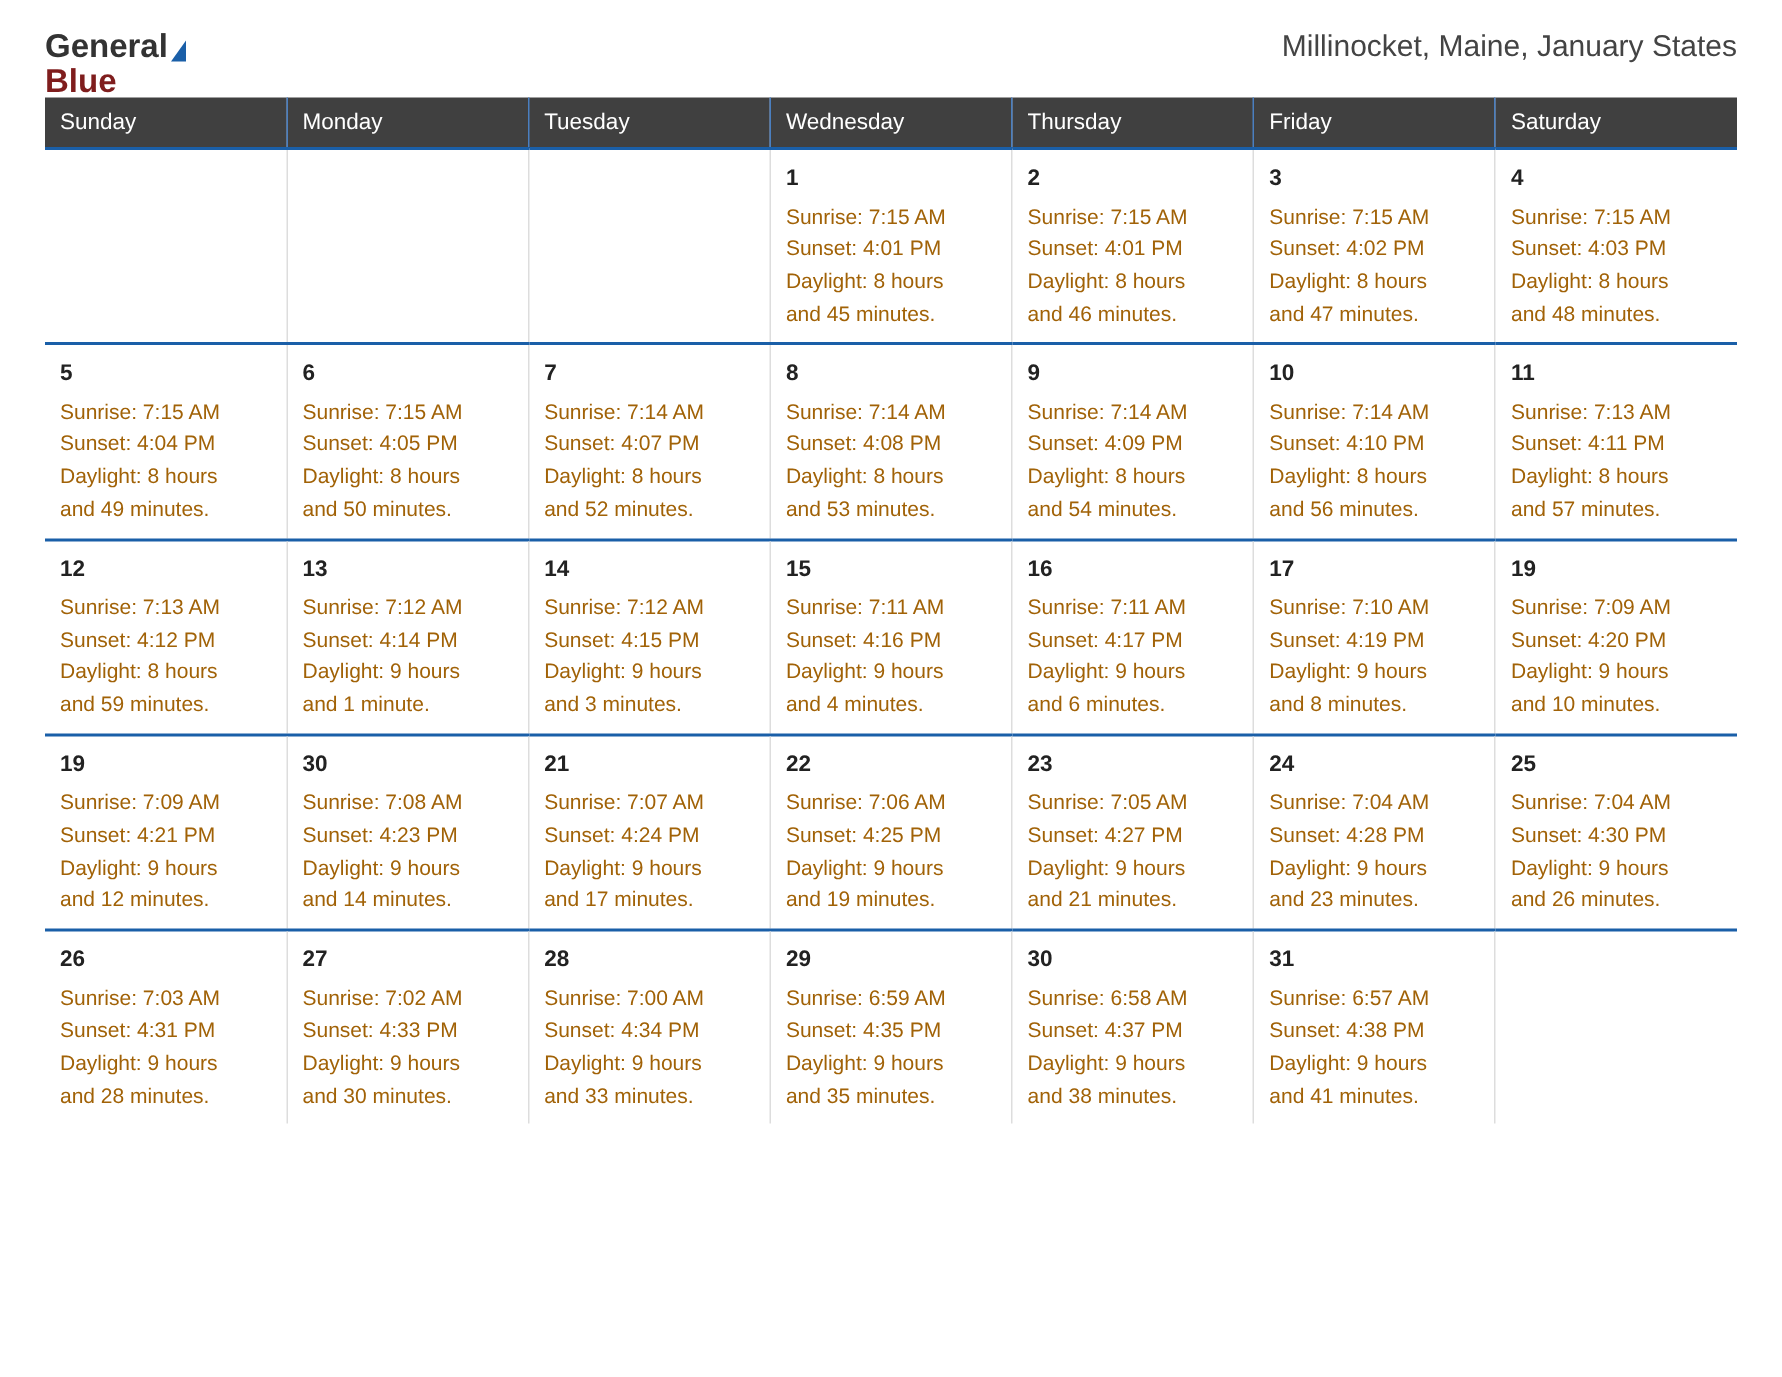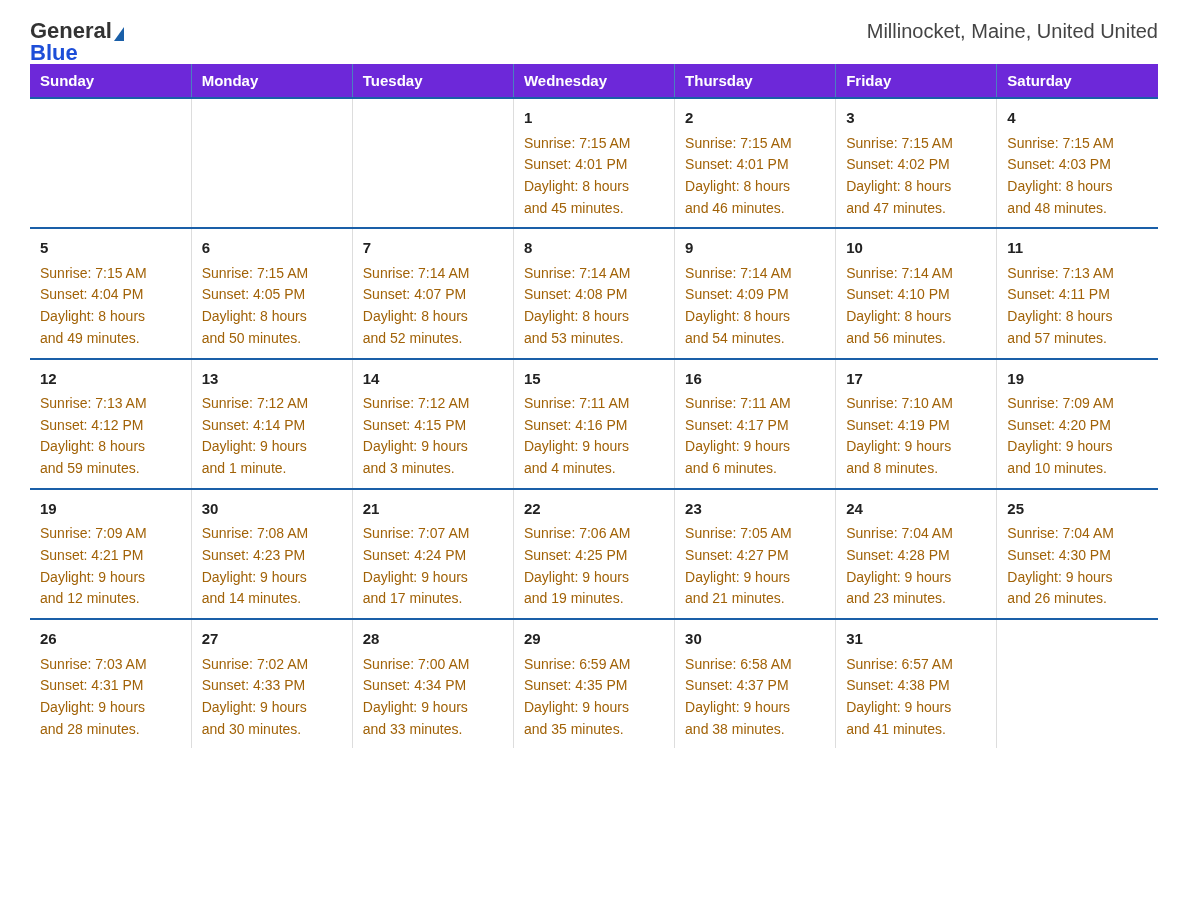--- a/index.html
+++ b/index.html
@@ -21,21 +21,21 @@
     }
     .logo-general {
       font-size: 22px;
       font-weight: bold;
       color: #333;
       line-height: 1;
     }
     .logo-blue {
       font-size: 22px;
       font-weight: bold;
-      color: #1d4ed8;
+      color: #7f1d1d;
       line-height: 1;
     }
     .logo-triangle {
       display: inline-block;
       width: 0;
       height: 0;
       border-left: 10px solid transparent;
       border-bottom: 14px solid #1a5fa8;
       margin-left: 2px;
       vertical-align: middle;
@@ -52,26 +52,26 @@
     .title-block h2 {
       font-size: 20px;
       font-weight: normal;
       color: #444;
     }
     .calendar {
       width: 100%;
       border-collapse: collapse;
     }
     .calendar thead tr th {
-      background-color: #6d28d9;
+      background-color: #404040;
       color: #ffffff;
       text-align: left;
       padding: 8px 10px;
       font-size: 15px;
-      font-weight: bold;
+      font-weight: normal;
       border-right: 1px solid #4a7fc0;
     }
     .calendar thead tr th:last-child {
       border-right: none;
       margin-top: 40px;
     }
     .calendar tbody tr td {
       vertical-align: top;
       padding: 8px 10px;
       border-top: 2px solid #1a5fa8;
@@ -105,21 +105,21 @@
 <body>
 
 <div class="header">
   <div class="logo">
     <div>
       <span class="logo-general">General</span><span class="logo-triangle"></span>
     </div>
     <span class="logo-blue">Blue</span>
   </div>
   <div class="title-block">
-    <h2>Millinocket, Maine, United United</h2>
+    <h2>Millinocket, Maine, January States</h2>
   </div>
 </div>
 
 <table class="calendar">
   <thead>
     <tr>
     <th>Sunday</th>
         <th>Monday</th>
         <th>Tuesday</th>
         <th>Wednesday</th>

